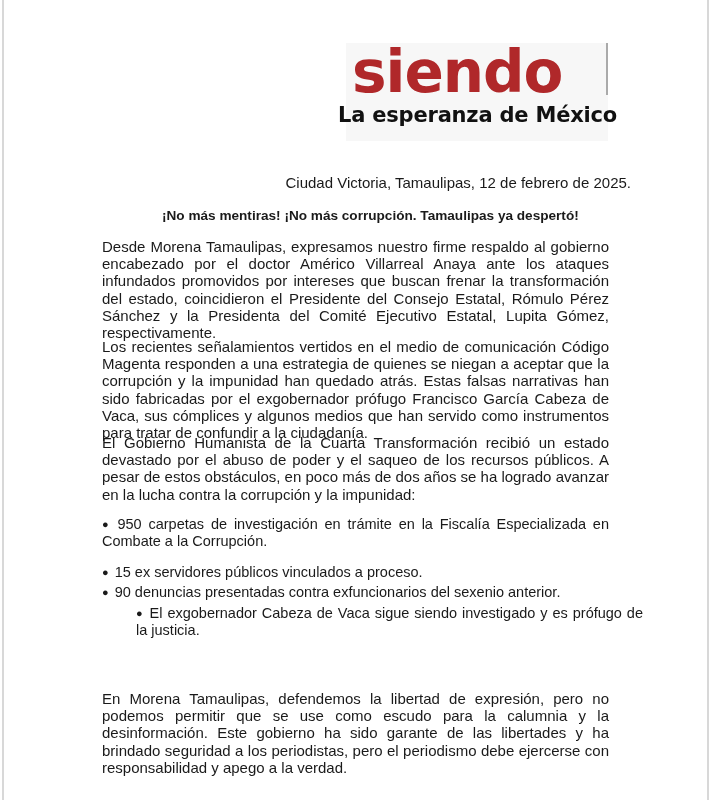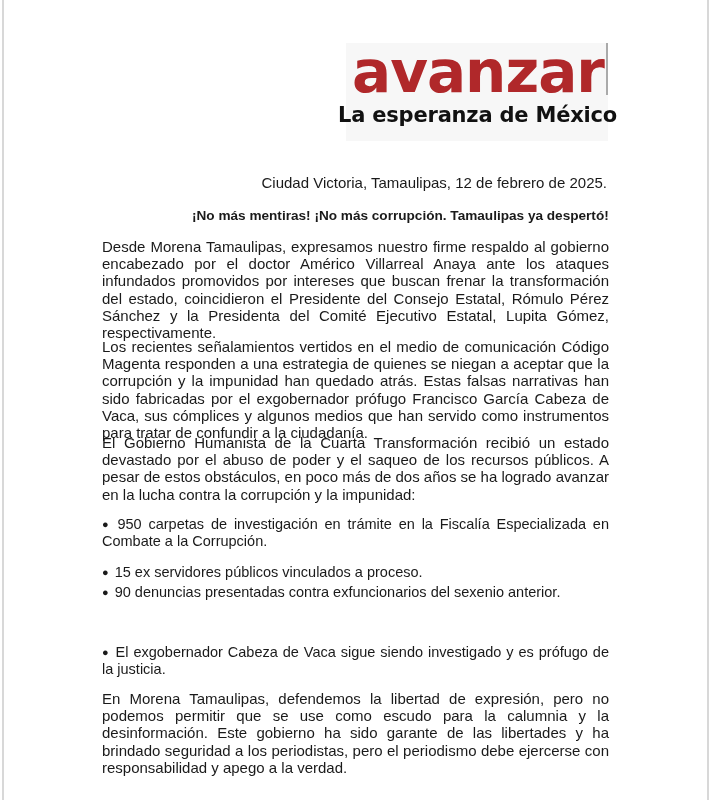--- a/index.html
+++ b/index.html
@@ -16,48 +16,48 @@
   .logo-bar { position: absolute; left: 606px; top: 43px; width: 2px; height: 52px; background: #aaaaaa; }
   .logo-word {
     position: absolute; left: 352px; top: 42px; font-family: "DejaVu Sans", sans-serif;
     font-weight: bold; font-size: 58px; letter-spacing: -1px; color: #b0282a; line-height: 60px;
   }
   .logo-tagline {
     position: absolute; left: 338px; top: 102px; font-family: "DejaVu Sans", sans-serif;
     font-weight: bold; font-size: 21px; color: #111111; line-height: 26px; letter-spacing: -0.2px;
   }
   .dateline {
-    position: absolute; right: 104px; top: 174px; font-size: 15px; line-height: 18px; text-align: right;
+    position: absolute; right: 80px; top: 174px; font-size: 15px; line-height: 18px; text-align: right;
   }
   .headline {
-    position: absolute; left: 162px; top: 207px; font-size: 13.6px; font-weight: bold; line-height: 18px; margin-left: 30px;
+    position: absolute; left: 162px; top: 207px; font-size: 13.6px; font-weight: bold; line-height: 18px;
   }
   .para {
     position: absolute; left: 102px; width: 507px; font-size: 15px; line-height: 17.2px;
     text-align: justify; margin: 0;
   }
   .bullet { position: absolute; left: 102px; width: 507px; font-size: 14.5px; line-height: 17.2px; text-align: justify; margin: 0; }
   .bullet-dot { font-size: 11px; vertical-align: 1px; margin-right: 6px; }
 </style>
 </head>
 <body>
 
 <div class="page-border-left"></div>
 <div class="page-border-right"></div>
 
 <div class="logo-box"></div>
 <div class="logo-bar"></div>
-<div class="logo-word">avanzar</div>
+<div class="logo-word">siendo</div>
 <div class="logo-tagline">La esperanza de México</div>
 
 <div class="dateline">Ciudad Victoria, Tamaulipas, 12 de febrero de 2025.</div>
 <div class="headline">¡No más mentiras! ¡No más corrupción. Tamaulipas ya despertó!</div>
 
 <p class="para" style="top:238px;">Desde Morena Tamaulipas, expresamos nuestro firme respaldo al gobierno encabezado por el doctor Américo Villarreal Anaya ante los ataques infundados promovidos por intereses que buscan frenar la transformación del estado, coincidieron el Presidente del Consejo Estatal, Rómulo Pérez Sánchez y la Presidenta del Comité Ejecutivo Estatal, Lupita Gómez, respectivamente.</p>
 <p class="para" style="top:338px;">Los recientes señalamientos vertidos en el medio de comunicación Código Magenta responden a una estrategia de quienes se niegan a aceptar que la corrupción y la impunidad han quedado atrás. Estas falsas narrativas han sido fabricadas por el exgobernador prófugo Francisco García Cabeza de Vaca, sus cómplices y algunos medios que han servido como instrumentos para tratar de confundir a la ciudadanía.</p>
 <p class="para" style="top:434px;">El Gobierno Humanista de la Cuarta Transformación recibió un estado devastado por el abuso de poder y el saqueo de los recursos públicos. A pesar de estos obstáculos, en poco más de dos años se ha logrado avanzar en la lucha contra la corrupción y la impunidad:</p>
 
 <p class="bullet" style="top:516px;"><span class="bullet-dot">●</span><span>950 carpetas de investigación en trámite en la Fiscalía Especializada en Combate a la Corrupción.</span></p>
 <p class="bullet" style="top:584px;"><span class="bullet-dot">●</span><span>90 denuncias presentadas contra exfuncionarios del sexenio anterior.</span></p>
 <p class="bullet" style="top:564px;"><span class="bullet-dot">●</span><span>15 ex servidores públicos vinculados a proceso.</span></p>
-<p class="bullet" style="top:644px;"><span class="bullet-dot">●</span><span>El exgobernador Cabeza de Vaca sigue siendo investigado y es prófugo de la justicia.</span></p>
+<p class="bullet" style="top:605px;margin-left:34px;"><span class="bullet-dot">●</span><span>El exgobernador Cabeza de Vaca sigue siendo investigado y es prófugo de la justicia.</span></p>
 
 <p class="para" style="top:676px;margin-top:14px;">En Morena Tamaulipas, defendemos la libertad de expresión, pero no podemos permitir que se use como escudo para la calumnia y la desinformación. Este gobierno ha sido garante de las libertades y ha brindado seguridad a los periodistas, pero el periodismo debe ejercerse con responsabilidad y apego a la verdad.</p>
 
 </body></html>

